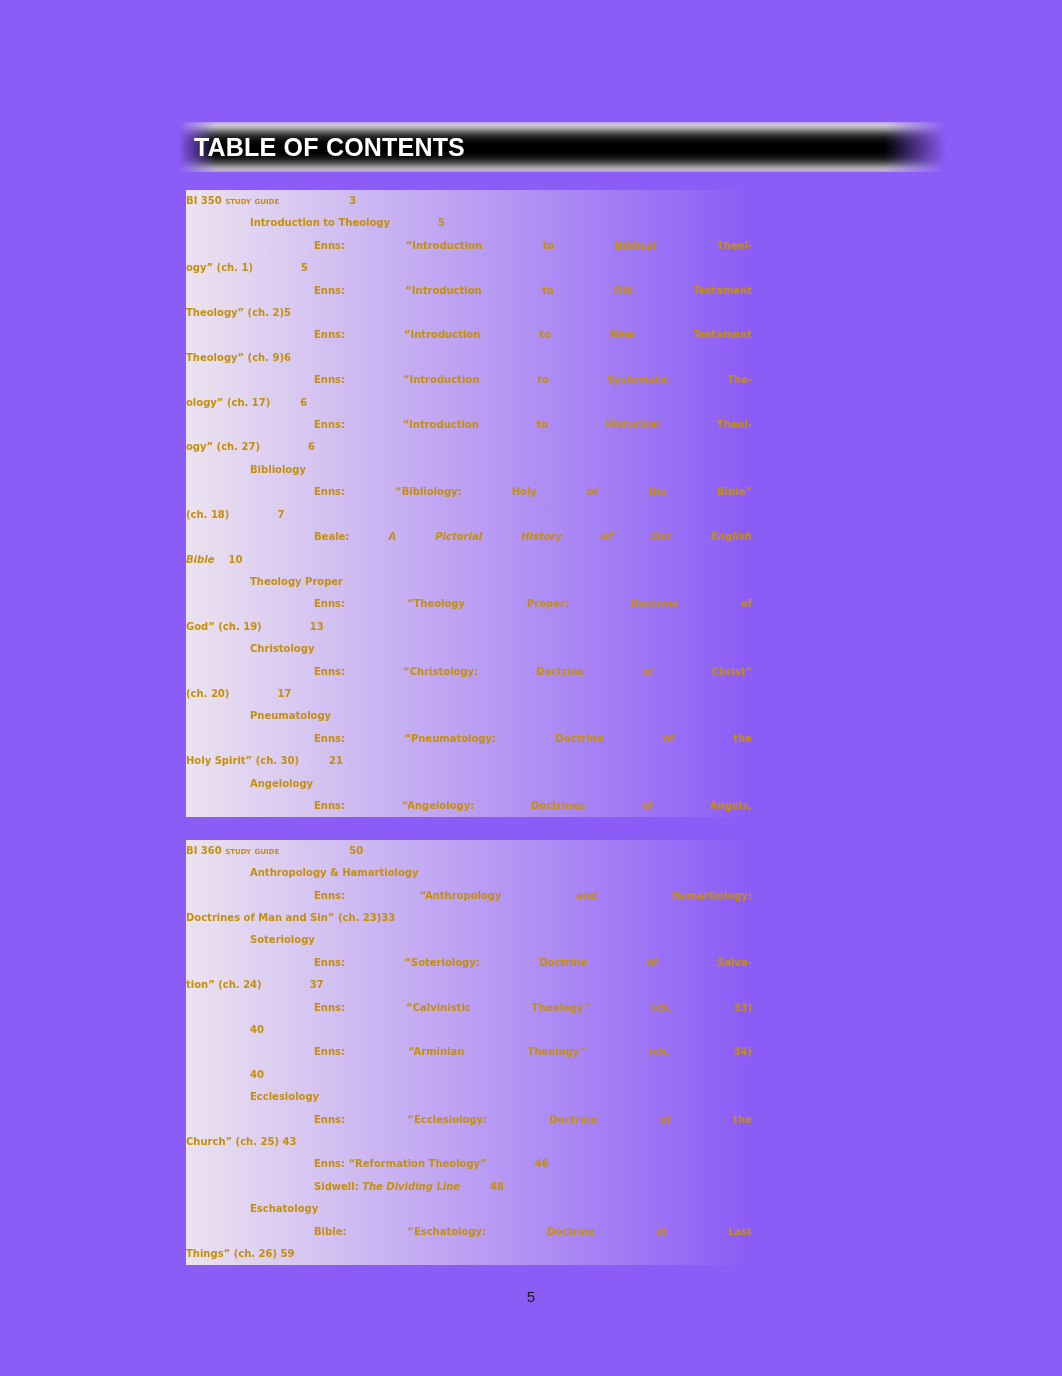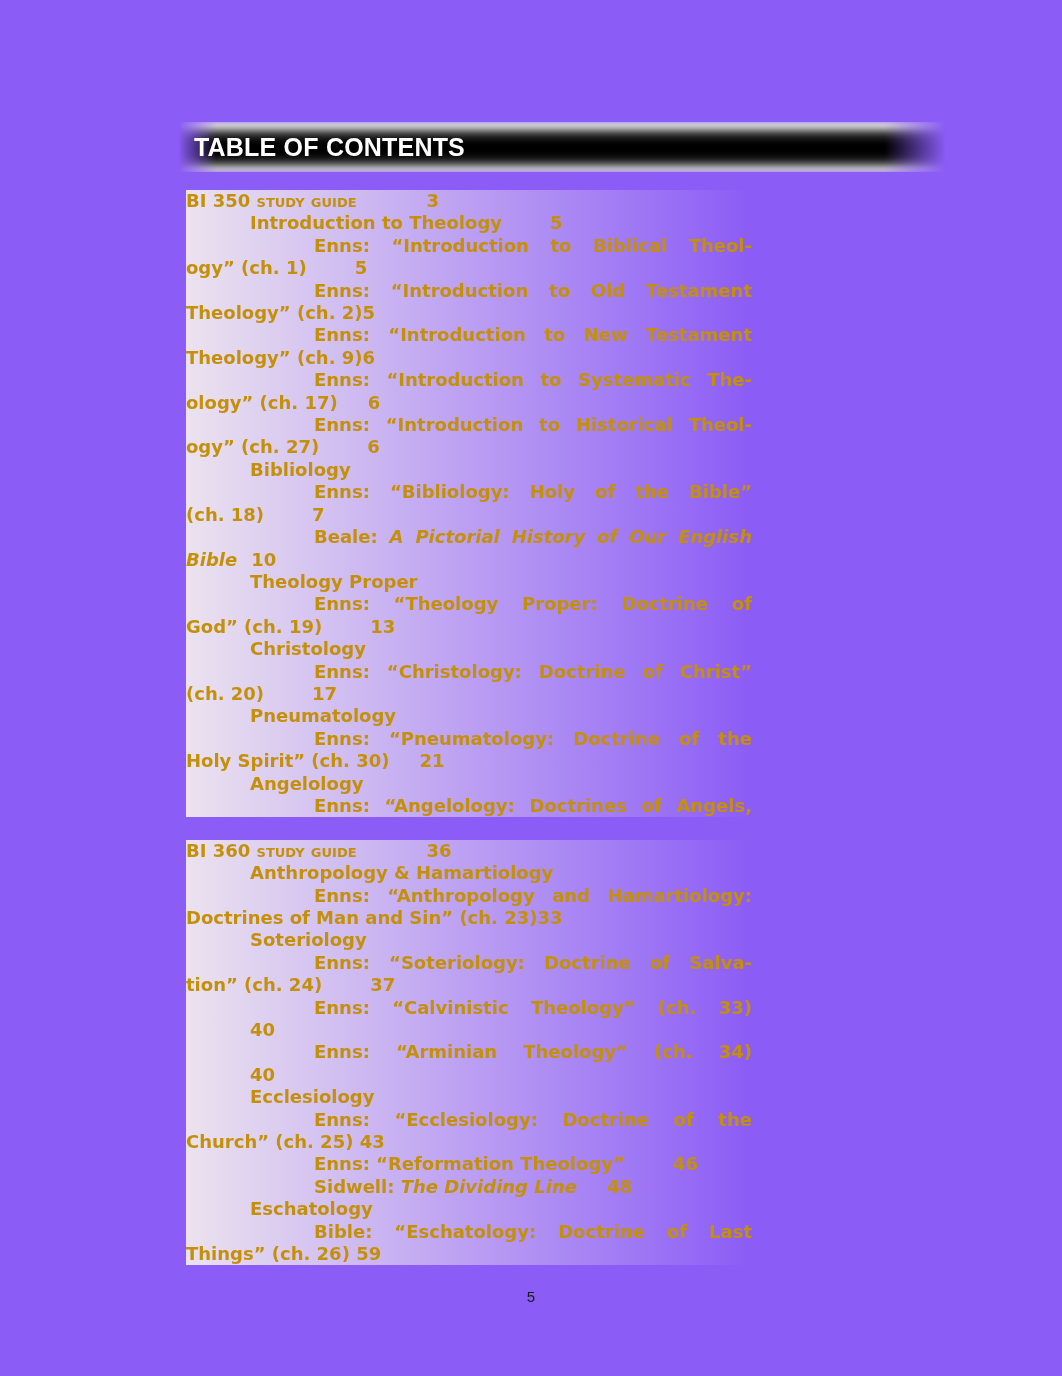--- a/index.html
+++ b/index.html
@@ -65,21 +65,21 @@
     white-space: nowrap;
   }
 
   
   .toc-body {
     position: absolute;
     left: 186px;
     top: 190px;
     width: 566px;
     color: #c4900a;
-    font-size: 18px;
+    font-size: 10px;
     font-weight: bold;
     line-height: 22.4px;
     text-align: justify;
     hyphens: manual;
   }
 
   .toc-line {
     display: block;
     text-align: justify;
     text-align-last: left;
@@ -182,21 +182,21 @@
 
     <div class="toc-line wrap"><span class="ind2"></span><span>Enns: “Pneumatology: Doctrine of the</span></div>
     <div class="toc-line"><span>Holy Spirit” (ch. 30)</span><span class="tab-b"></span><span>21</span></div>
 
     <div class="toc-line"><span class="ind1"></span><span>Angelology</span></div>
 
     <div class="toc-line wrap"><span class="ind2"></span><span>Enns: “Angelology: Doctrines of Angels,</span></div>
 
     <div class="blankline"></div>
 
-    <div class="toc-line lvl0"><span>B</span><span class="smallcaps sc-first">I 360 </span><span class="smallcaps">Study Guide</span><span class="tab-e"></span><span>36</span></div>
+    <div class="toc-line lvl0"><span>B</span><span class="smallcaps sc-first">I 360 </span><span class="smallcaps">Study Guide</span><span class="tab-e"></span><span>50</span></div>
 
     <div class="toc-line"><span class="ind1"></span><span>Anthropology &amp; Hamartiology</span></div>
 
     <div class="toc-line wrap"><span class="ind2"></span><span>Enns: “Anthropology and Hamartiology:</span></div>
     <div class="toc-line"><span>Doctrines of Man and Sin” (ch. 23)33</span></div>
 
     <div class="toc-line"><span class="ind1"></span><span>Soteriology</span></div>
 
     <div class="toc-line wrap"><span class="ind2"></span><span>Enns: “Soteriology: Doctrine of Salva-</span></div>
     <div class="toc-line"><span>tion” (ch. 24)</span><span class="tab-a"></span><span>37</span></div>

